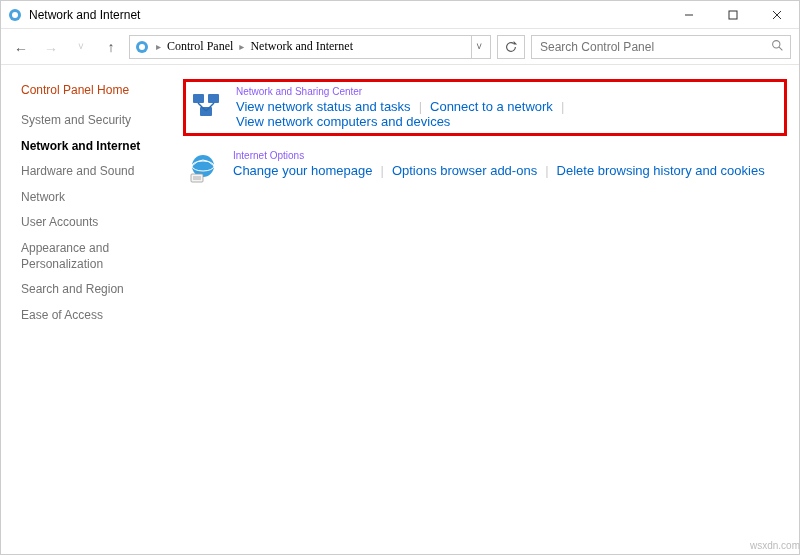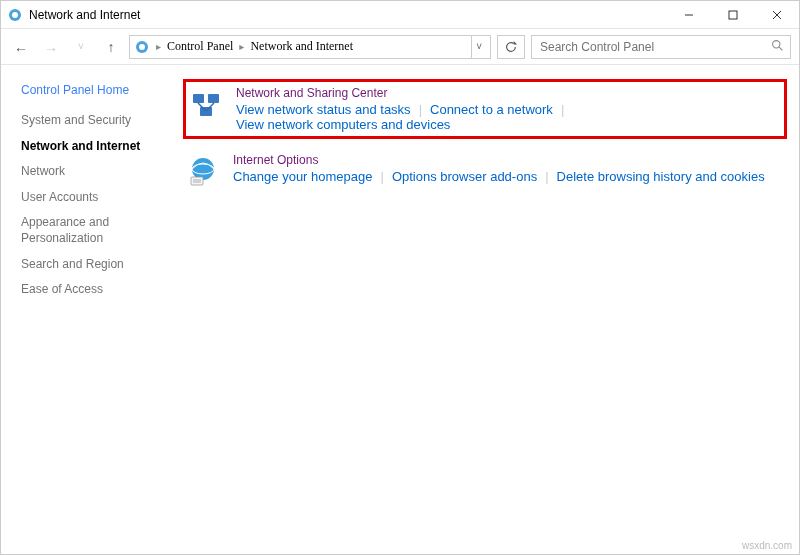--- a/index.html
+++ b/index.html
@@ -93,21 +93,21 @@
   .body {
     display: flex;
     height: calc(555px - 28px - 36px);
   }
   .sidebar {
     width: 170px;
     padding: 18px 0 0 20px;
     font-size: 12px;
   }
   .sidebar .home {
-    color: #3b82f6;
+    color: #c2410c;
     margin-bottom: 16px;
   }
   .sidebar .item {
     color: #737373;
     margin-bottom: 10px;
     line-height: 1.3;
     cursor: pointer;
   }
   .sidebar .item.selected {
     color: #000;
@@ -126,42 +126,42 @@
   .category.highlight {
     border: 3px solid #e20000;
   }
   .cat-icon {
     width: 32px; height: 32px;
     flex-shrink: 0;
     margin-top: 2px;
   }
   .cat-body { flex: 1; }
   .cat-title {
-    color: #701a75;
-    font-size: 12px;
+    color: #8b5cf6;
+    font-size: 10px;
     margin-bottom: 2px;
     cursor: pointer;
   }
   .tasks {
     display: flex;
     flex-wrap: wrap;
     gap: 0;
     font-size: 13px;
   }
   .task {
     color: #0066cc;
     cursor: pointer;
   }
   .task-sep {
     color: #ccc;
     padding: 0 8px;
   }
   .watermark {
     position: absolute;
-    right: 8px; bottom: 4px;
+    right: 0; bottom: 4px;
     font-size: 10px;
     color: #bbb;
   }
 </style>
 </head>
 <body>
 
 <div class="titlebar">
   <span class="app-icon">
     <svg viewBox="0 0 16 16">
@@ -223,20 +223,21 @@
     </span>
   </div>
 </div>
 
 <div class="body">
   <div class="sidebar">
     <div class="home">Control Panel Home</div>
     <div id="sidebar-items">
         <div class="item">System and Security</div>
         <div class="item selected">Network and Internet</div>
+        <div class="item">Hardware and Sound</div>
         <div class="item">Network</div>
         <div class="item">User Accounts</div>
         <div class="item">Appearance and Personalization</div>
         <div class="item">Search and Region</div>
         <div class="item">Ease of Access</div>
       </div>
   </div>
   <div class="main">
     <div id="categories">
         <div class="category highlight">

